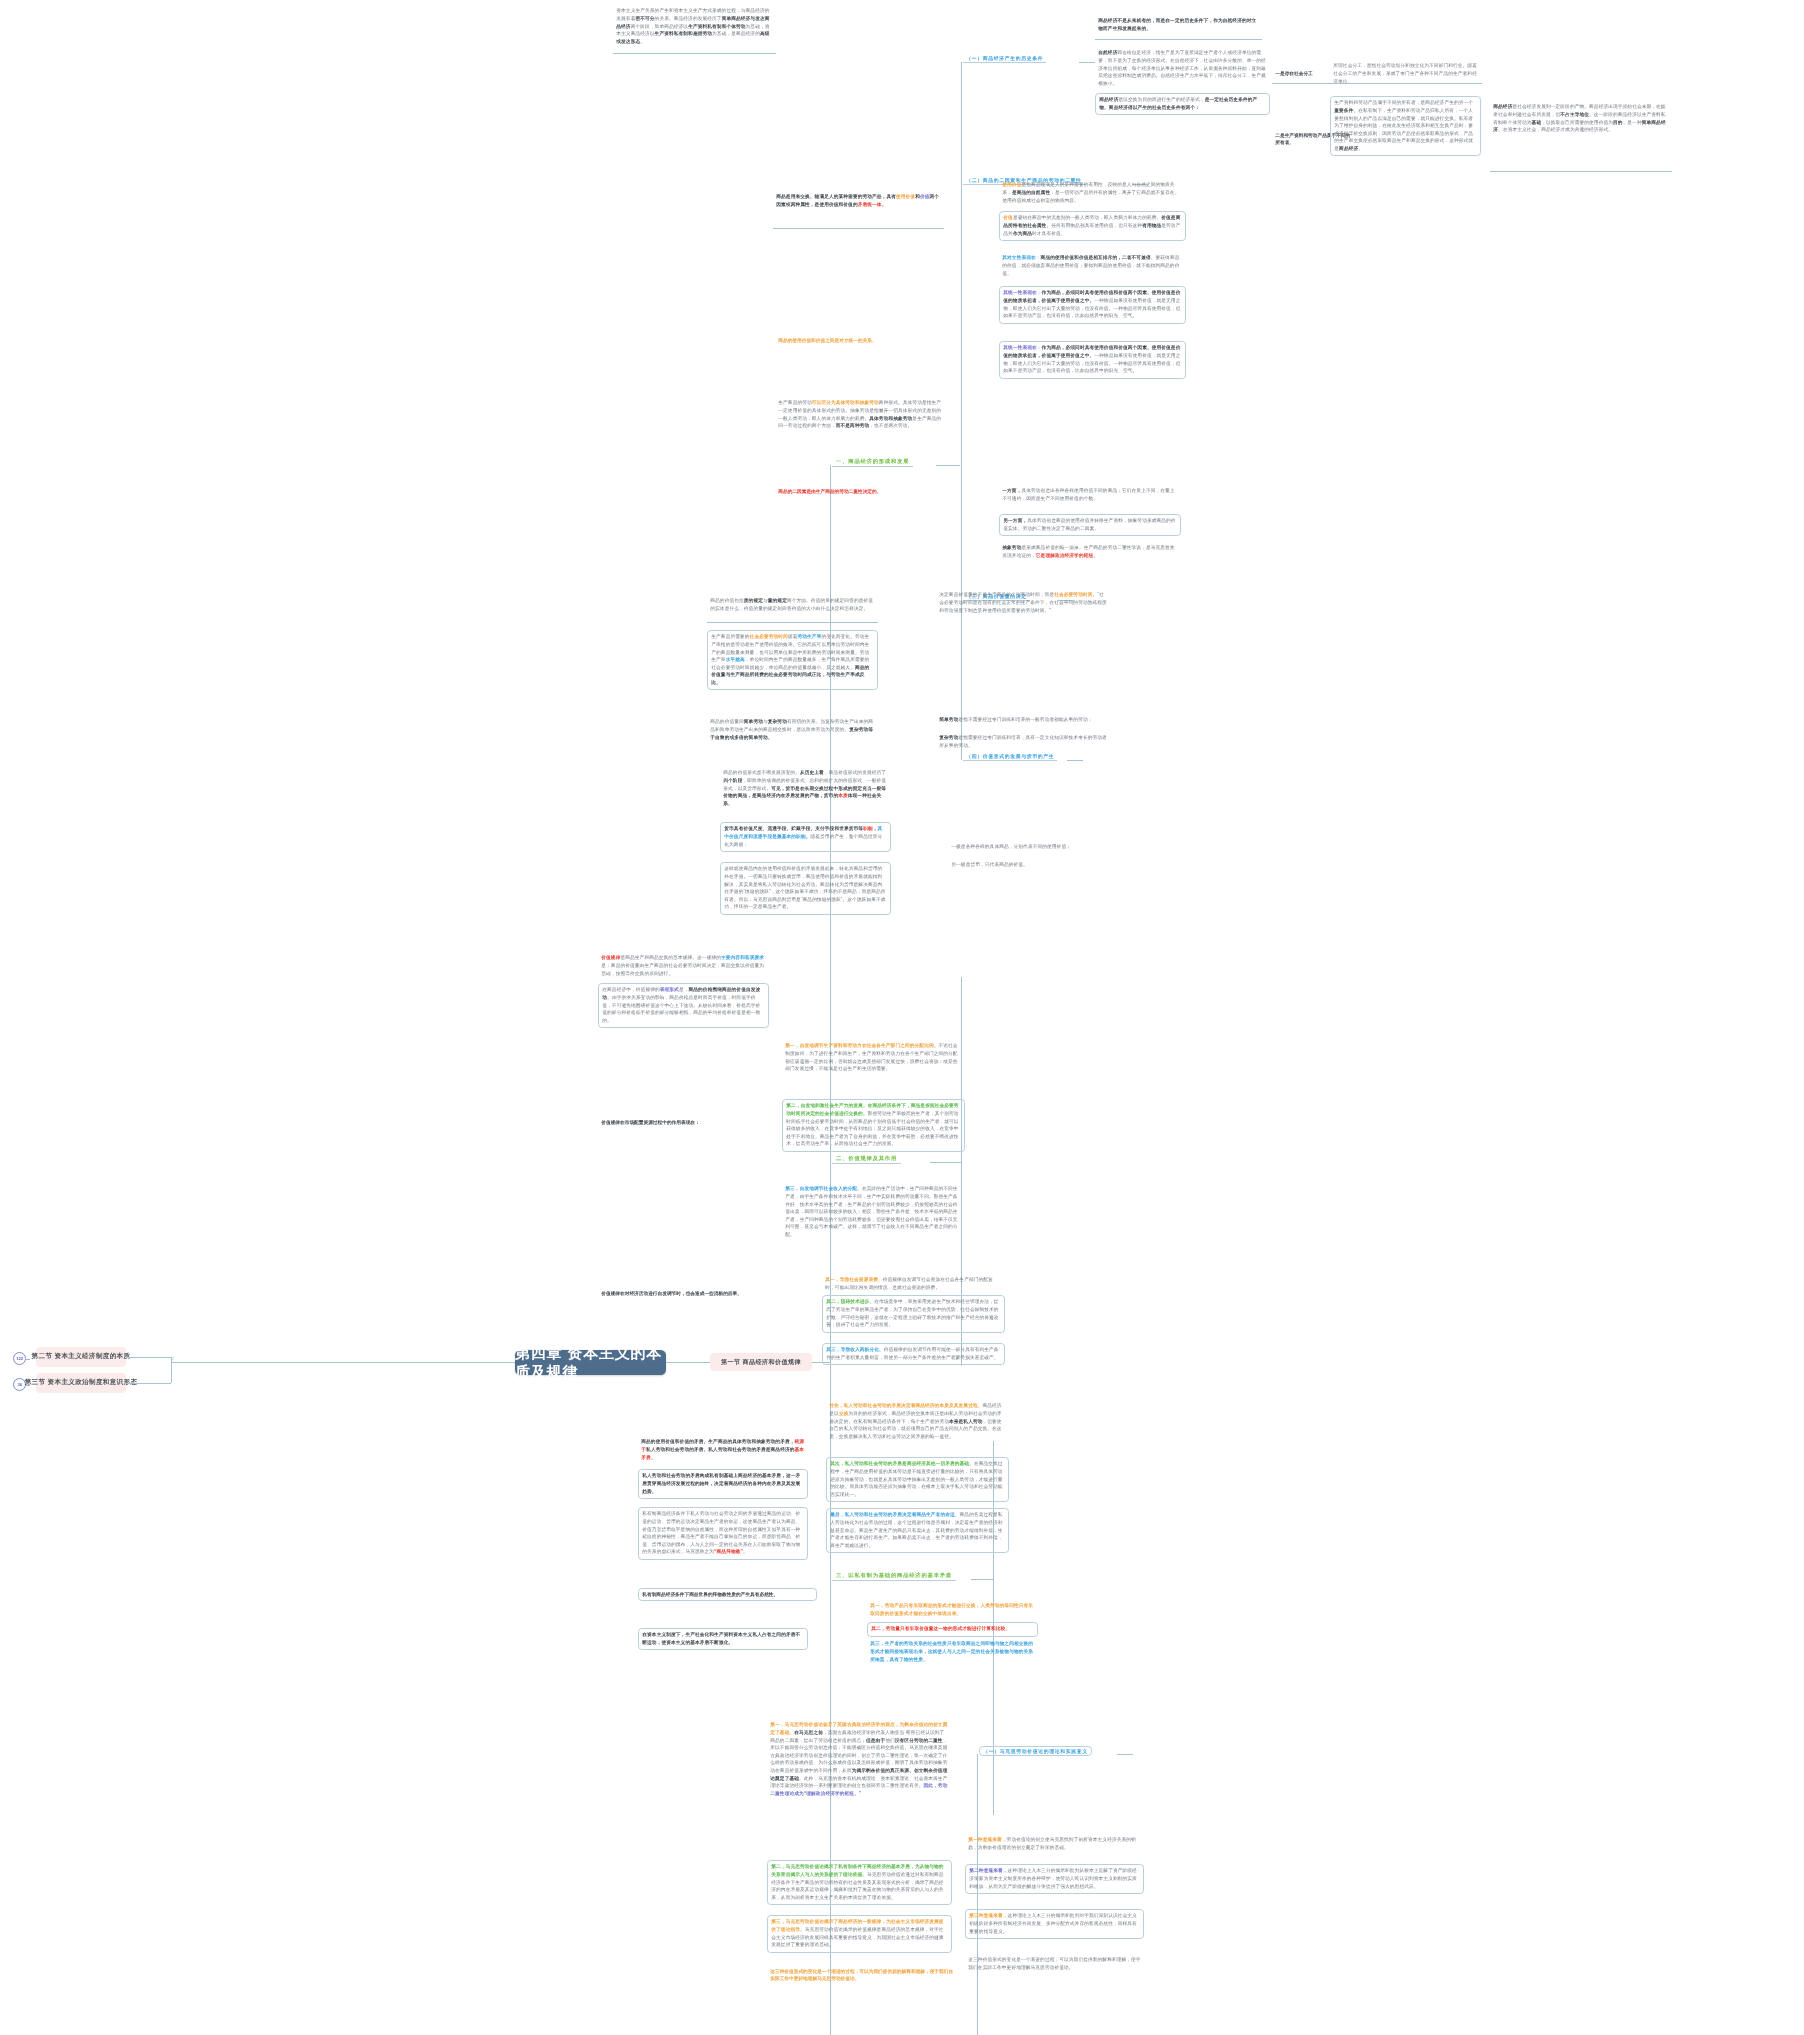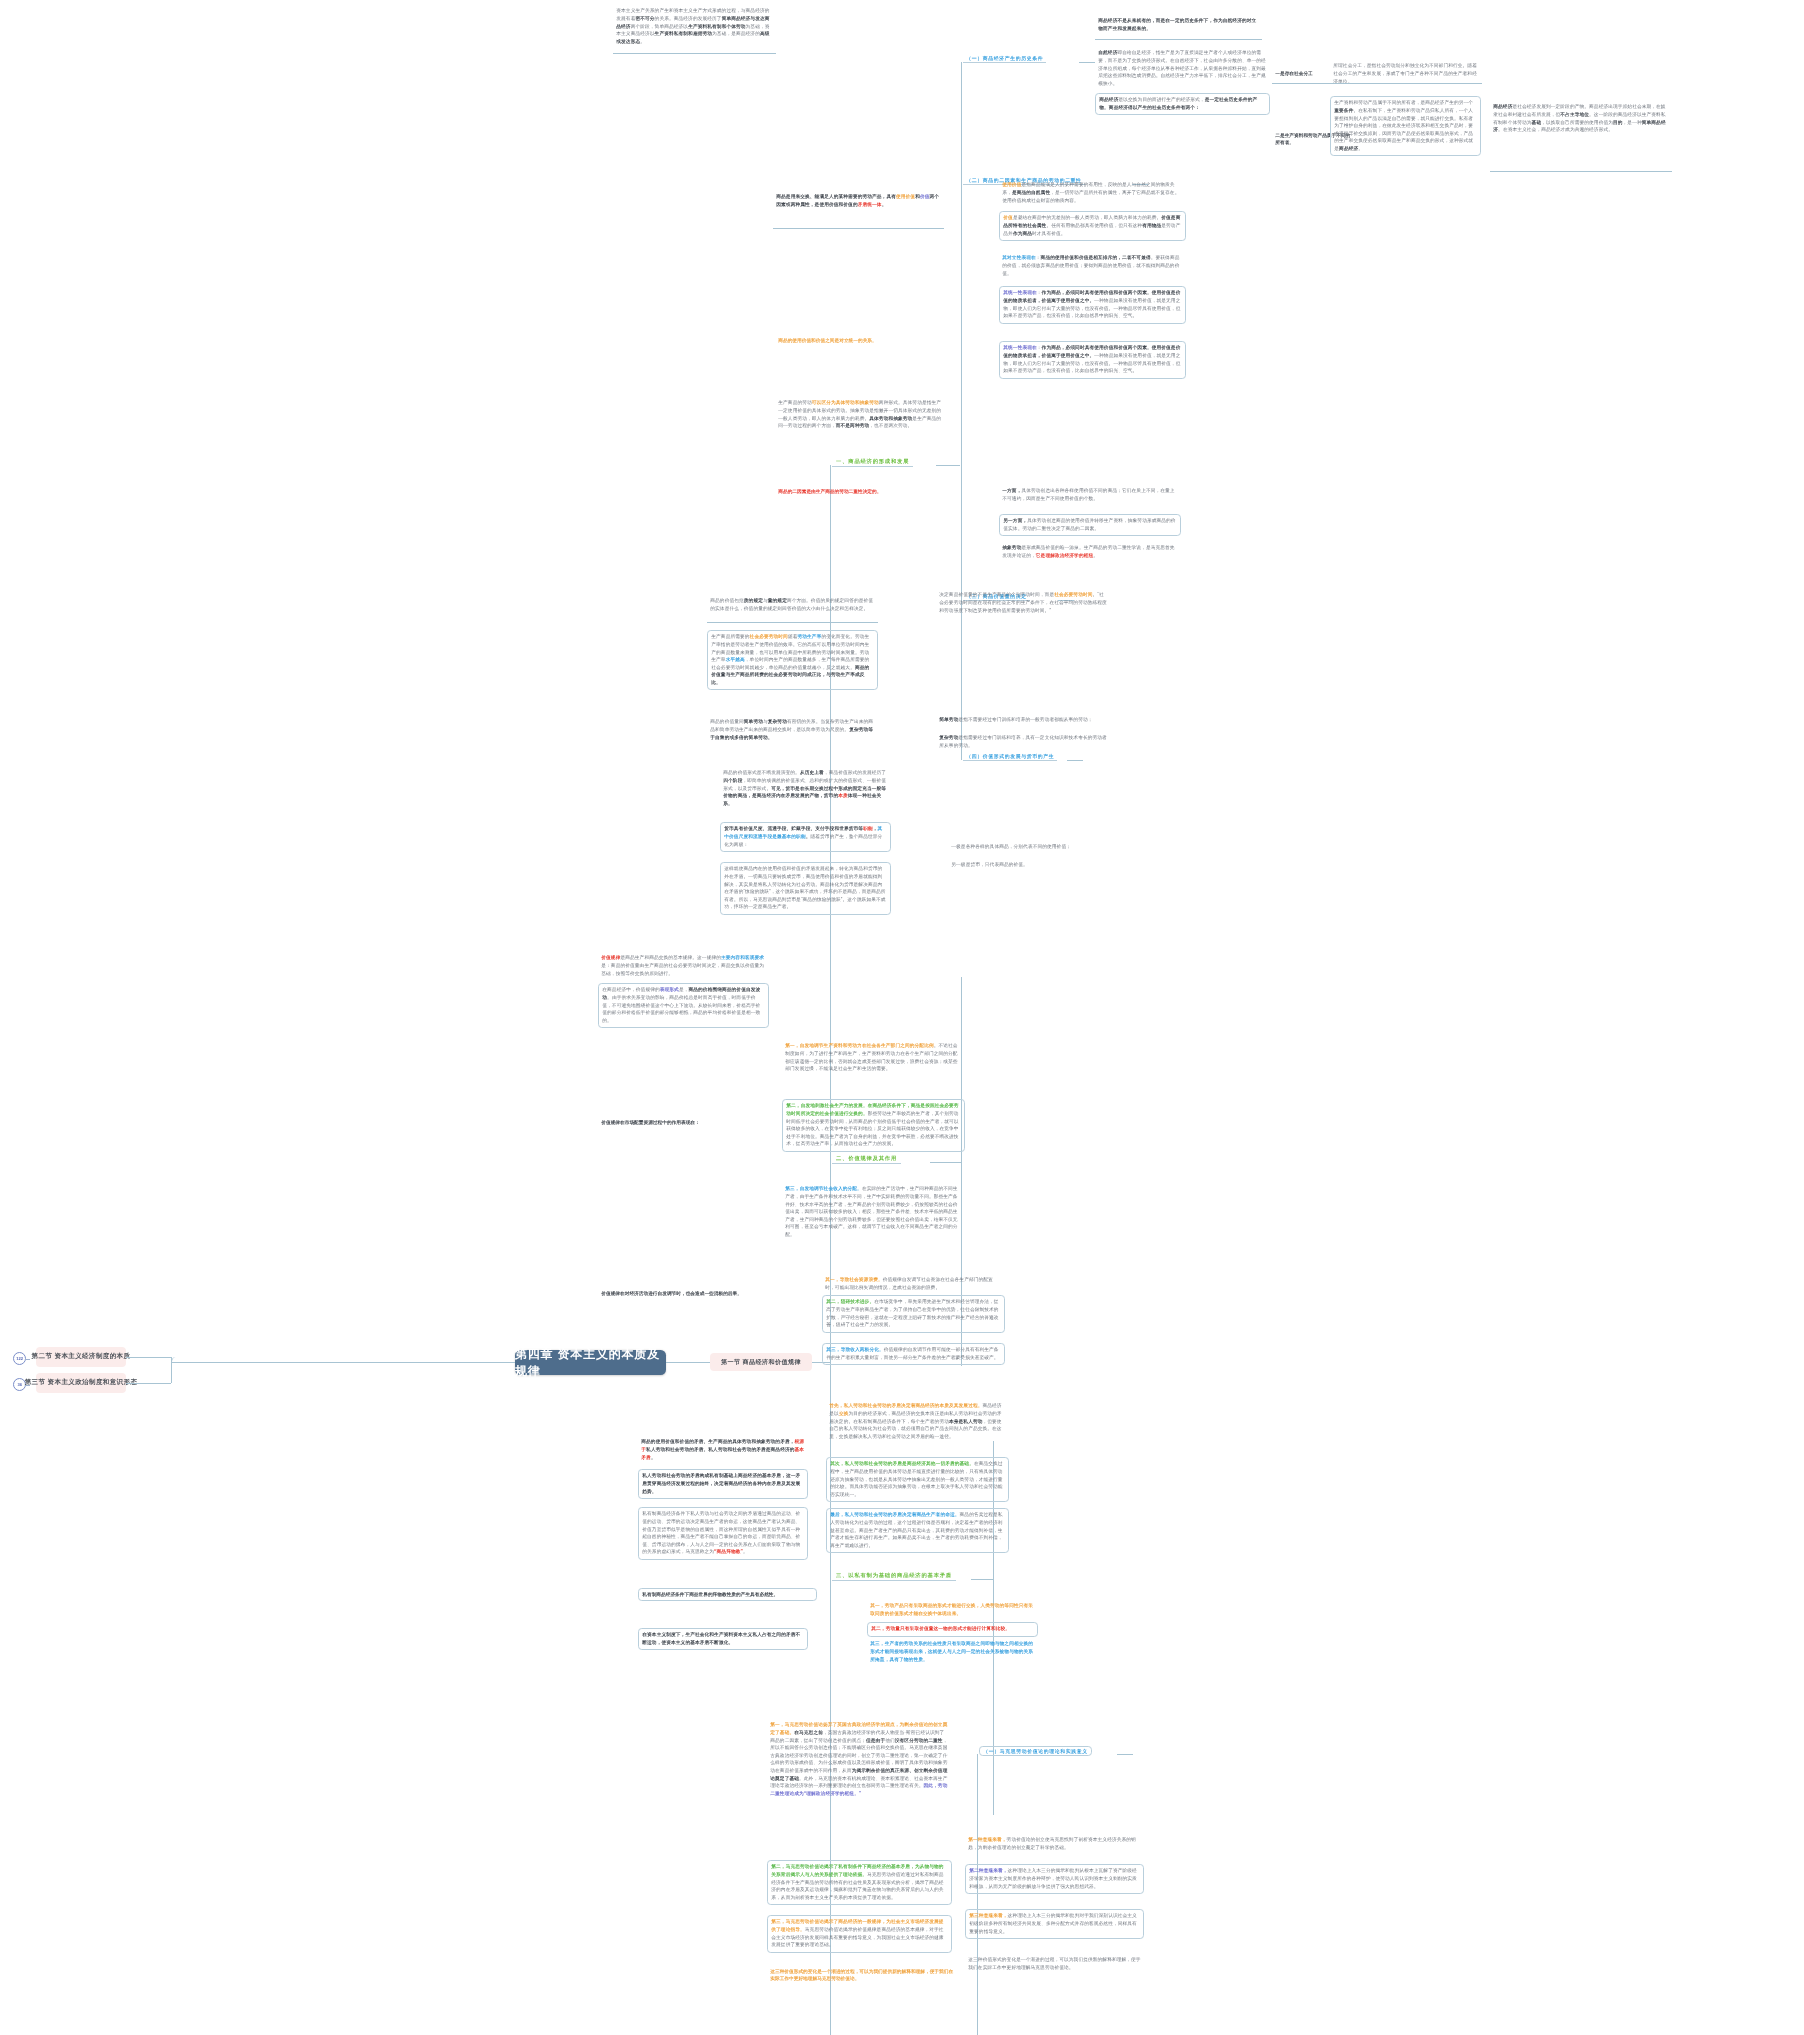--- a/index.html
+++ b/index.html
@@ -41,21 +41,21 @@
   .bl{color:#3ba2e0;font-weight:bold;}
   .pu{color:#6f6fd0;font-weight:bold;}
   .gr{color:#56b847;font-weight:bold;}
 
   
   .root{
     position:absolute;
     background:#4e6d8c;
     color:#ffffff;
     font-weight:bold;
-    font-size:12px;
+    font-size:15px;
     letter-spacing:0.8px;
     border-radius:5.3px;
     display:flex;align-items:center;justify-content:center;
     box-shadow:0 0.8px 2px rgba(0,0,0,.18);
   }
   
   .chip{
     position:absolute;
     background:#fbeceb;
     color:#4c5158;

